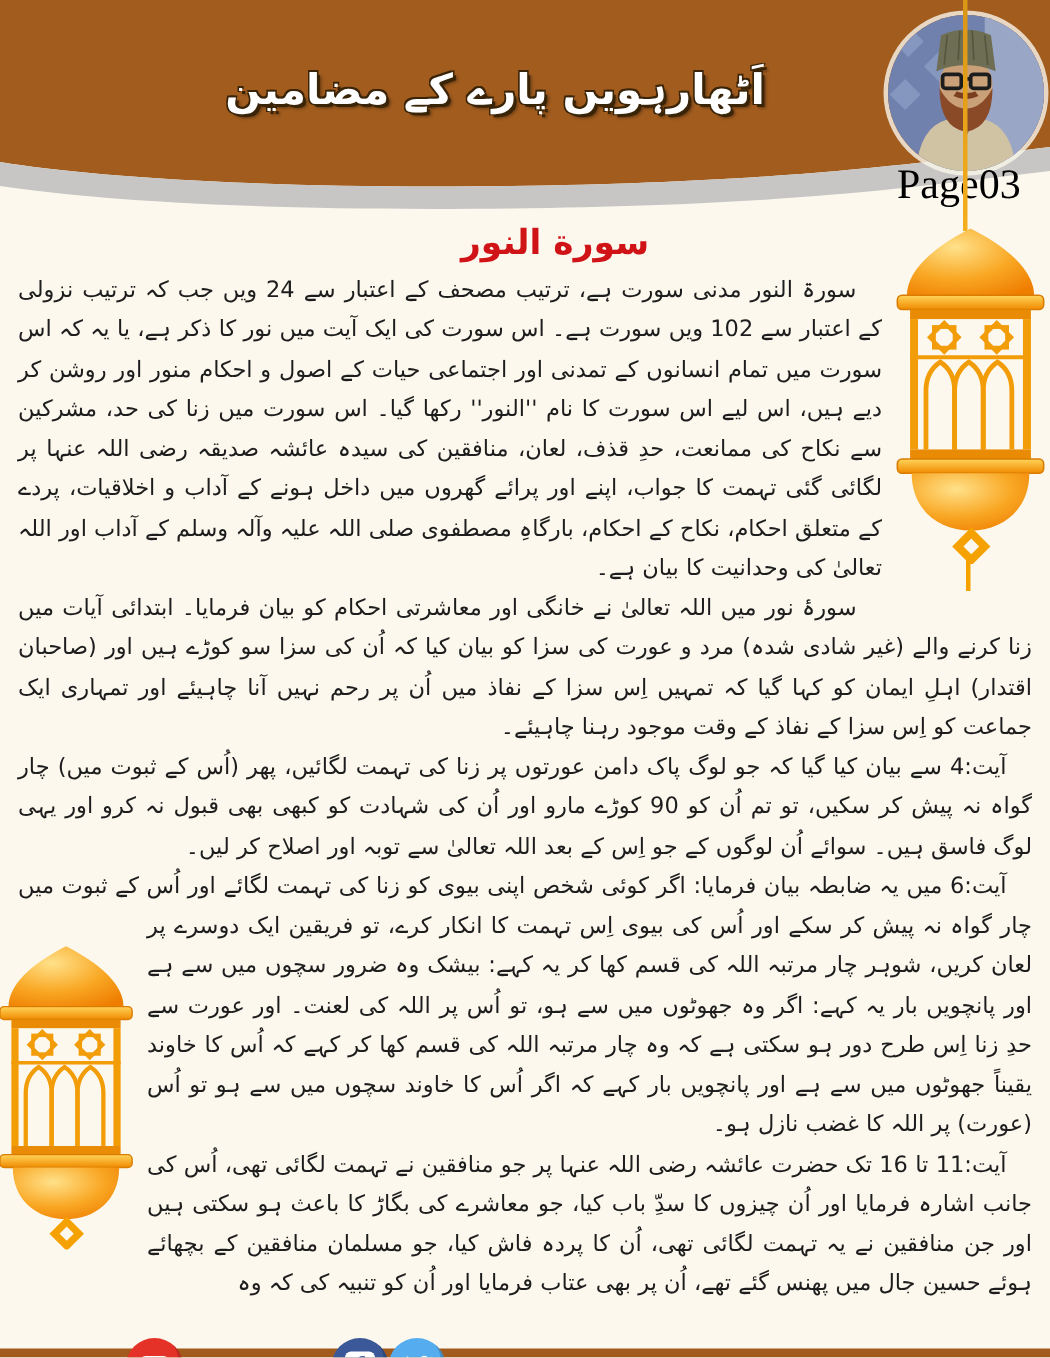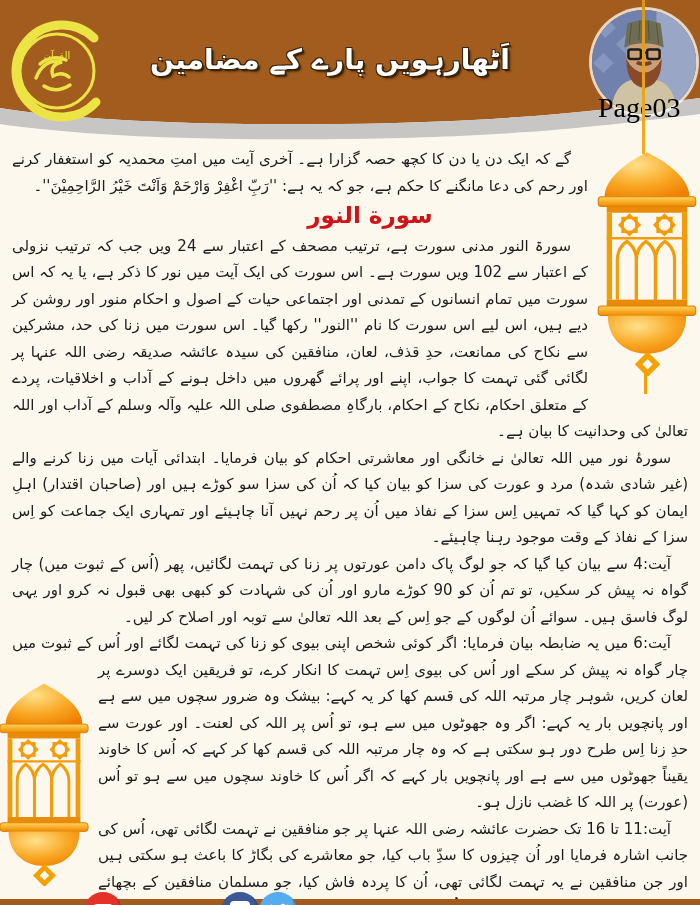--- a/index.html
+++ b/index.html
@@ -8,21 +8,21 @@
 
   
   .header-svg{position:absolute;left:0;top:0;}
   .logo{position:absolute;left:6px;top:20px;width:102px;height:104px;}
   .main-title{position:absolute;left:118px;top:22px;width:424px;height:80px;
         direction:rtl;text-align:center;color:#ffffff;font-weight:bold;font-size:28px;
         line-height:76px;font-family:"DejaVu Sans",sans-serif;
         text-shadow:2px 2px 0 #3a2408,-1px -1px 0 #3a2408,1px -1px 0 #3a2408,-1px 1px 0 #3a2408,3px 3px 2px rgba(0,0,0,.35);}
   .photo{position:absolute;left:592px;top:10px;width:104px;height:104px;border-radius:50%;
         overflow:hidden;box-shadow:0 0 0 3px rgba(250,246,235,.8);}
-  .pageno{position:absolute;left:598px;top:92px;width:100px;
+  .pageno{position:absolute;left:598px;top:108px;width:100px;
         font-family:"Liberation Serif",serif;font-size:28px;color:#000;}
   .lantern-string{position:absolute;left:642px;top:0;width:3px;height:154px;
         background:linear-gradient(#d99516,#f5ae1c);}
   .lantern-stem{position:absolute;left:644px;top:372px;width:3px;height:22px;background:#f5a201;}
 
   
   .content{position:absolute;left:12px;top:146px;width:676px;direction:rtl;
         text-align:justify;font-size:15px;line-height:26.5px;color:#1d1d1d;}
   .content p{margin:0;text-indent:17px;}
   .section-heading{margin:3px 0 4px;text-align:center;font-size:23px;font-weight:bold;
@@ -91,32 +91,20 @@
         <rect x="44.5" y="198" width="12" height="12" transform="rotate(45 50.5 204)" fill="none" stroke="#f5a201" stroke-width="5"></rect>
       </g>
     </defs>
   </svg>
 
   <svg class="header-svg" width="700" height="150" aria-hidden="true">
     <path d="M0,0 H700 V98 C620,108 520,122 340,124 C180,126 60,118 0,108 Z" fill="#a15c1e"></path>
     <path d="M0,108 C60,118 180,126 340,124 C520,122 620,108 700,98 L700,114 C600,126 520,137 340,139 C170,141 60,133 0,124 Z" fill="#c7c6c4"></path>
   </svg>
 
-  <div class="logo">
-    <svg width="102" height="104" viewBox="0 0 102 104" aria-hidden="true">
-      <path d="M88,18 A46,46 0 1 0 90,82" fill="none" stroke="#ece344" stroke-width="9" stroke-linecap="round"></path>
-      <circle cx="51" cy="51" r="37" fill="none" stroke="#ece344" stroke-width="3"></circle>
-      <g stroke="#ece344" stroke-width="3.5" fill="none" stroke-linecap="round">
-        <path d="M30,58 q8,-20 26,-16 q-13,3 -9,14 q9,-5 16,1"></path>
-        <path d="M34,44 q12,-10 26,-4"></path>
-        <path d="M38,66 q12,8 26,-1"></path>
-      </g>
-      <text x="51" y="39" text-anchor="middle" font-size="10" fill="#ece344" font-family="DejaVu Sans, sans-serif">القرآن</text>
-    </svg>
-  </div>
 
   <div class="main-title">اَٹھارہویں پارے کے مضامین</div>
 
   <div class="photo">
     <svg width="104" height="104" viewBox="0 0 100 100" aria-hidden="true">
       <rect width="100" height="100" fill="#7181ad"></rect>
       <rect x="62" width="38" height="100" fill="#9aa6c6"></rect>
       <g fill="#8b9cc4" opacity="0.8">
         <rect x="6" y="10" width="14" height="14" transform="rotate(45 13 17)"></rect>
         <rect x="26" y="26" width="14" height="14" transform="rotate(45 33 33)"></rect>
@@ -146,21 +134,20 @@
 
   <div class="lantern-string"></div>
   <div class="lantern-stem"></div>
 
   <div class="content">
     <div class="sp-r">
       <svg width="106" height="228" viewBox="0 0 100 215" aria-hidden="true">
           <use href="#lantern"></use>
         </svg>
     </div>
-    <p>گے کہ ایک دن یا دن کا کچھ حصہ گزارا ہے۔ آخری آیت میں امتِ محمدیہ کو استغفار کرنے اور رحم کی دعا مانگنے کا حکم ہے، جو کہ یہ ہے: ''رَبِّ اغْفِرْ وَارْحَمْ وَاَنْتَ خَيْرُ الرَّاحِمِيْنَ''۔</p>
     <h2 class="section-heading">سورة النور</h2>
     <p>سورۃ النور مدنی سورت ہے، ترتیب مصحف کے اعتبار سے 24 ویں جب کہ ترتیب نزولی کے اعتبار سے 102 ویں سورت ہے۔ اس سورت کی ایک آیت میں نور کا ذکر ہے، یا یہ کہ اس سورت میں تمام انسانوں کے تمدنی اور اجتماعی حیات کے اصول و احکام منور اور روشن کر دیے ہیں، اس لیے اس سورت کا نام ''النور'' رکھا گیا۔ اس سورت میں زنا کی حد، مشرکین سے نکاح کی ممانعت، حدِ قذف، لعان، منافقین کی سیدہ عائشہ صدیقہ رضی اللہ عنہا پر لگائی گئی تہمت کا جواب، اپنے اور پرائے گھروں میں داخل ہونے کے آداب و اخلاقیات، پردے کے متعلق احکام، نکاح کے احکام، بارگاہِ مصطفوی صلی اللہ علیہ وآلہ وسلم کے آداب اور اللہ تعالیٰ کی وحدانیت کا بیان ہے۔</p>
     <p>سورۂ نور میں اللہ تعالیٰ نے خانگی اور معاشرتی احکام کو بیان فرمایا۔ ابتدائی آیات میں زنا کرنے والے (غیر شادی شدہ) مرد و عورت کی سزا کو بیان کیا کہ اُن کی سزا سو کوڑے ہیں اور (صاحبان اقتدار) اہلِ ایمان کو کہا گیا کہ تمہیں اِس سزا کے نفاذ میں اُن پر رحم نہیں آنا چاہیئے اور تمہاری ایک جماعت کو اِس سزا کے نفاذ کے وقت موجود رہنا چاہیئے۔</p>
     <p>آیت:4 سے بیان کیا گیا کہ جو لوگ پاک دامن عورتوں پر زنا کی تہمت لگائیں، پھر (اُس کے ثبوت میں) چار گواہ نہ پیش کر سکیں، تو تم اُن کو 90 کوڑے مارو اور اُن کی شہادت کو کبھی بھی قبول نہ کرو اور یہی لوگ فاسق ہیں۔ سوائے اُن لوگوں کے جو اِس کے بعد اللہ تعالیٰ سے توبہ اور اصلاح کر لیں۔</p>
     <div class="sp-l">
       <svg width="96" height="206" viewBox="0 0 100 215" aria-hidden="true">
           <use href="#lantern"></use>
         </svg>
     </div>
     <p>آیت:6 میں یہ ضابطہ بیان فرمایا: اگر کوئی شخص اپنی بیوی کو زنا کی تہمت لگائے اور اُس کے ثبوت میں چار گواہ نہ پیش کر سکے اور اُس کی بیوی اِس تہمت کا انکار کرے، تو فریقین ایک دوسرے پر لعان کریں، شوہر چار مرتبہ اللہ کی قسم کھا کر یہ کہے: بیشک وہ ضرور سچوں میں سے ہے اور پانچویں بار یہ کہے: اگر وہ جھوٹوں میں سے ہو، تو اُس پر اللہ کی لعنت۔ اور عورت سے حدِ زنا اِس طرح دور ہو سکتی ہے کہ وہ چار مرتبہ اللہ کی قسم کھا کر کہے کہ اُس کا خاوند یقیناً جھوٹوں میں سے ہے اور پانچویں بار کہے کہ اگر اُس کا خاوند سچوں میں سے ہو تو اُس (عورت) پر اللہ کا غضب نازل ہو۔</p>

